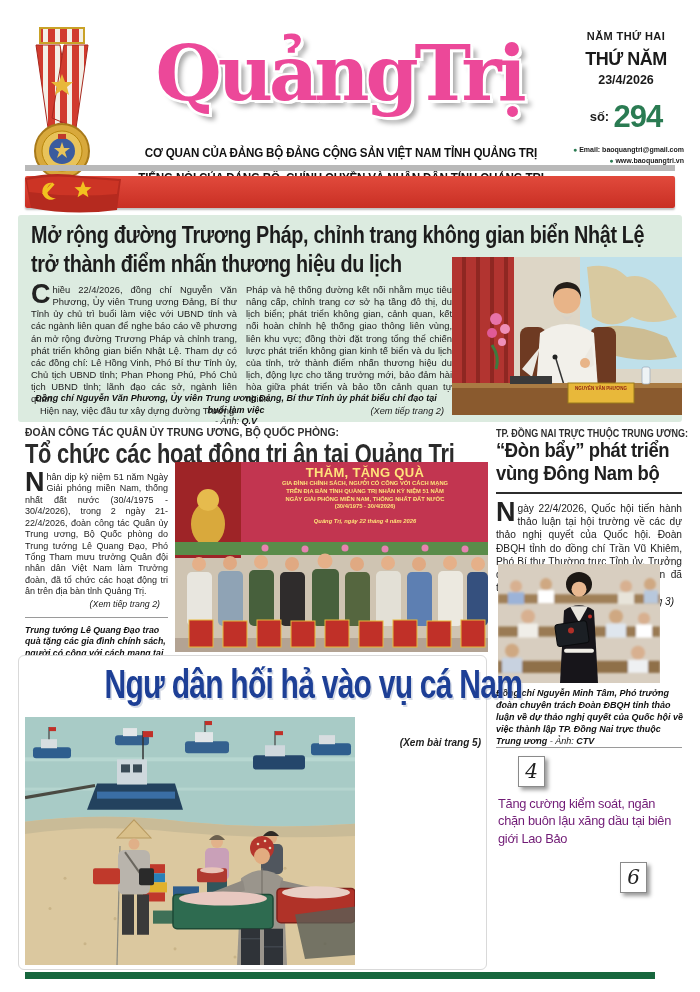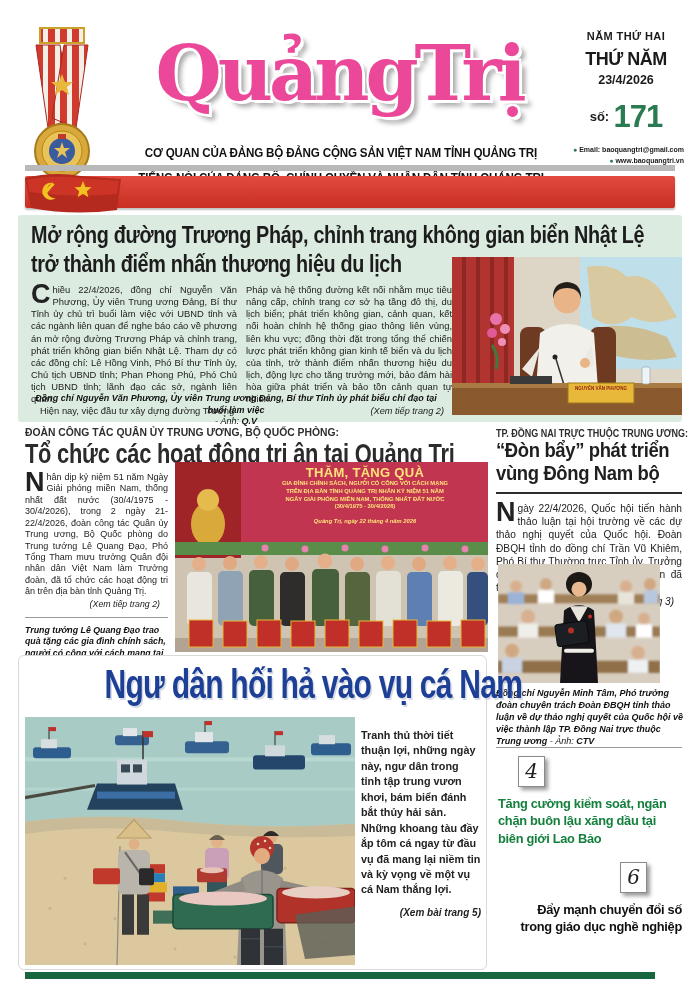--- a/index.html
+++ b/index.html
@@ -92,22 +92,22 @@
   #dn-col .continue { font-size:10px; }
   #dn-photo { left:498px; top:564px; width:162px; height:119px; }
   #dn-caption { left:496px; top:688px; width:188px; font-size:9px; }
 
   
   #teaser-rule { left:496px; top:747px; width:186px; border-top:1px solid #9a9a9a; }
   .page-box { width:27px; height:31px; background:#fff; border:1px solid #8a8a8a;
     box-shadow:3px 3px 4px rgba(0,0,0,.4); text-align:center;
     font-family:"DejaVu Serif", serif; font-style:italic; font-size:20px; line-height:29px; color:#222; }
   #teaser4-box { left:518px; top:756px; }
-  #teaser4-title { left:498px; top:795px; width:186px; font-size:13.5px; font-weight:bold;
-    line-height:1.28; color:#15803d; }
+  #teaser4-title { left:498px; top:795px; width:186px; font-size:13.5px; font-weight:normal;
+    line-height:1.28; color:#701a75; }
   #teaser4-title > span, #teaser6-title > span { display:inline-block; transform:scaleX(.95); letter-spacing:-.3px; }
   #teaser4-title > span { transform-origin:left center; }
   #teaser6-box { left:620px; top:862px; }
   #teaser6-title { left:496px; top:901px; width:186px; text-align:right; font-size:13.5px;
     font-weight:bold; line-height:1.28; color:#111; }
   #teaser6-title > span { transform-origin:right center; }
 
   
   #fishing-box { left:18px; top:655px; width:469px; height:315px;
     border:1px solid #d9d9d9; border-radius:6px; background:#fff; }
@@ -158,21 +158,21 @@
   <div class="abs masthead-sub" style="top:147px;margin-top:24px;">
     <span>TIẾNG NÓI CỦA ĐẢNG BỘ, CHÍNH QUYỀN VÀ NHÂN DÂN TỈNH QUẢNG TRỊ</span>
   </div>
 
   <div class="abs" id="issue-info">
     <div id="year-label">NĂM THỨ HAI</div>
     <div id="day-label">THỨ NĂM</div>
     <div id="date-label">23/4/2026</div>
     <div id="issue-line">
       <span class="lbl">số:</span>
-      <span class="num">171</span>
+      <span class="num">294</span>
     </div>
     <div id="contacts">
       <div>
         <span class="green-dot">●</span><span>Email: baoquangtri@gmail.com</span>
       </div>
       <div>
         <span class="green-dot">●</span><span>www.baoquangtri.vn</span>
       </div>
     </div>
   </div>
@@ -388,23 +388,20 @@
   <div class="abs page-box" id="teaser4-box">
     <span>4</span>
   </div>
   <div class="abs" id="teaser4-title">
     <span>Tăng cường kiểm soát, ngăn chặn buôn lậu xăng dầu tại biên giới Lao Bảo</span>
   </div>
 
   <div class="abs page-box" id="teaser6-box">
     <span>6</span>
   </div>
-  <div class="abs" id="teaser6-title">
-    <span>Đẩy mạnh chuyển đổi số trong giáo dục nghề nghiệp</span>
-  </div>
 
   <div class="abs" id="fishing-box">
     <div id="fishing-headline">
       <span>Ngư dân hối hả vào vụ cá Nam</span>
     </div>
   </div>
 
   <div class="abs photo" id="fishing-photo">
     <svg viewBox="0 0 330 246" preserveAspectRatio="none">
       <rect width="330" height="112" fill="#a8cbc6"></rect>
@@ -502,19 +499,18 @@
         <rect x="216" y="210" width="19" height="36" fill="#2f3338"></rect>
           <rect x="239" y="210" width="19" height="36" fill="#2f3338"></rect>
         <line x1="216" y1="220" x2="235" y2="220" stroke="#4a5058" stroke-width="1"></line>
         <line x1="239" y1="228" x2="258" y2="228" stroke="#4a5058" stroke-width="1"></line>
       </g>
       <path d="M270,196 L330,188 L330,236 L280,240 Z" fill="#5a5e55" opacity=".8"></path>
     </svg>
   </div>
 
   <div class="abs" id="fishing-text">
-    <span>Tranh thủ thời tiết thuận lợi, những ngày này, ngư dân trong tỉnh tập trung vươn khơi, bám biển đánh bắt thủy hải sản. Những khoang tàu đầy ắp tôm cá ngay từ đầu vụ đã mang lại niềm tin và kỳ vọng về một vụ cá Nam thắng lợi.</span>
     <div id="fishing-continue">(Xem bài trang 5)</div>
   </div>
 
   <div class="abs" id="bottom-bar"></div>
 
 </div>
 
 </body></html>

